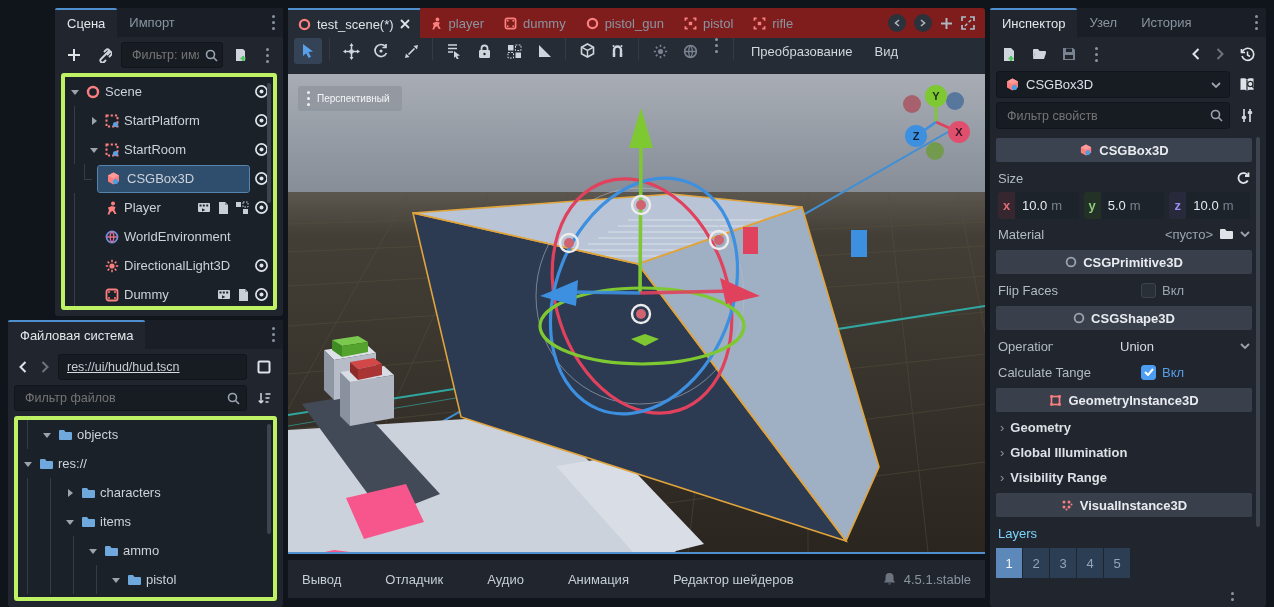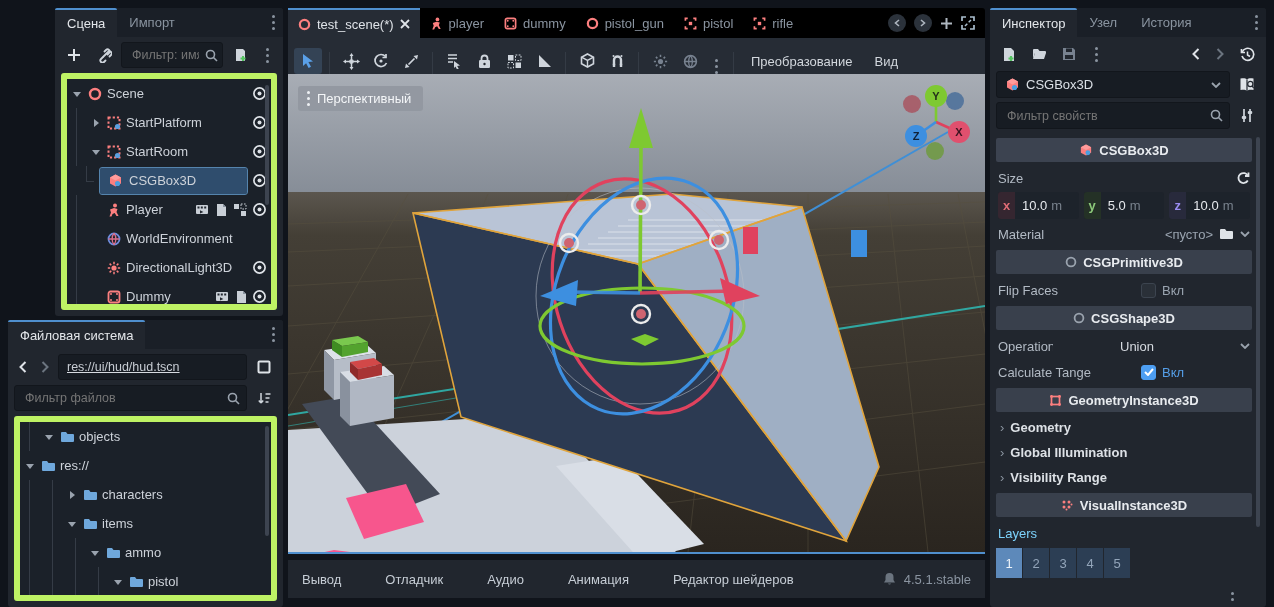--- a/index.html
+++ b/index.html
@@ -25,55 +25,55 @@
   .vdots i { width:3px; height:3px; border-radius:50%; background:#8a94a0; }
   .iconbtn { display:flex; align-items:center; justify-content:center; width:26px; height:26px; border-radius:3px; flex:none; }
   .input { background:#171c23; border:1px solid #12161c; border-radius:3px; color:#c7ccd3; height:26px;
            padding:0 8px; font:12.5px "Liberation Sans",sans-serif; outline:none; min-width:0; }
   .input::placeholder { color:#79828d; }
   svg { display:block; }
 
   
   .scene-panel { height:308px; display:flex; flex-direction:column; }
   .dock-toolbar { display:flex; align-items:center; gap:4px; padding:5px 6px; }
-  .tree { flex:1; margin:0 6px 6px 6px; background:#1b2129; border-radius:3px; overflow:hidden; position:relative; border:6px solid #bef264; }
+  .tree { flex:1; margin:0 6px 6px 6px; background:#1b2129; border-radius:3px; overflow:hidden; position:relative; border:4px solid #bef264; }
   .trow { display:flex; align-items:center; height:29px; gap:5px; padding-right:4px; color:#cdd2d9; position:relative; }
   .trow .name { white-space:nowrap; overflow:hidden; }
   .trow .sp { flex:1; }
   .indent { width:18px; flex:none; align-self:stretch; position:relative; }
   .guide::before { content:""; position:absolute; left:9px; top:0; bottom:0; border-left:1px solid #353c46; }
   .guide-l::before { content:""; position:absolute; left:9px; top:0; height:50%; border-left:1px solid #353c46; }
   .guide-l::after  { content:""; position:absolute; left:9px; top:50%; width:8px; border-top:1px solid #353c46; }
   .caret { width:12px; height:12px; flex:none; position:relative; }
   .caret.down::before { content:""; position:absolute; left:2px; top:4px; border:4px solid transparent; border-top:5px solid #9aa3ae; }
   .caret.right::before { content:""; position:absolute; left:4px; top:2px; border:4px solid transparent; border-left:5px solid #9aa3ae; }
   .selrow { background:#2f4d6d; outline:1px solid #56board; outline:1px solid #5584ad; border-radius:2px; }
   .badges { display:flex; gap:6px; align-items:center; }
 
   
   .fs-panel { position:absolute; top:312px; left:0; right:0; bottom:0; display:flex; flex-direction:column; }
   .fs-nav { display:flex; align-items:center; gap:4px; padding:5px 6px 2px 6px;text-decoration:underline; }
   .fs-filter { display:flex; align-items:center; gap:4px; padding:3px 6px 5px 6px; }
 
   
-  .scene-tabs { height:30px; display:flex; align-items:stretch; background:#000000; border-radius:3px 3px 0 0; }
+  .scene-tabs { height:30px; display:flex; align-items:stretch; background:#7f1d1d; border-radius:3px 3px 0 0; }
   .stab { display:flex; align-items:center; gap:6px; padding:0 10px; color:#8a94a0; }
   .stab.active { background:#262c35; color:#dfe3e8; border-top:2px solid #4f8fce; }
   .stab-controls { display:flex; align-items:center; gap:8px; padding:0 10px; }
   .circbtn { width:18px; height:18px; border-radius:50%; background:#2b323b; display:flex; align-items:center; justify-content:center; }
 
-  .vp-toolbar { height:36px; background:#262c35; display:flex; align-items:flex-end; gap:2px; padding:0 6px; }
+  .vp-toolbar { height:36px; background:#262c35; display:flex; align-items:flex-start; gap:2px; padding:0 6px; }
   .vsep { width:1px; height:22px; background:#343b45; margin:0 5px; flex:none; }
   .tbtn { width:28px; height:26px; display:flex; align-items:center; justify-content:center; border-radius:3px; flex:none; }
   .tbtn.active { background:#344355; }
   .menu-btn { padding:0 10px; color:#d2d7dd; height:26px; display:flex; align-items:center; }
 
   .viewport { position:relative; height:480px; background:#3a342c; border-bottom:2px solid #4f8fce; overflow:hidden; }
   .proj-label { position:absolute; left:10px; top:12px; height:25px; display:flex; align-items:center; gap:7px;
-                background:rgba(145,151,160,.92); color:#f4f6f8; padding:0 12px 0 8px; border-radius:3px; font-size:13px; }
+                background:rgba(145,151,160,.92); color:#f4f6f8; padding:0 12px 0 8px; border-radius:3px; font-size:10px; }
   .proj-label .vdots i { background:#eef1f4; }
 
   .bottom-bar { position:absolute; left:0; right:0; top:552px; height:38px; background:#21262e; border-radius:0;
                 display:flex; align-items:center; padding:0 14px; gap:44px; color:#c6cdd5; }
   .bb-right { margin-left:auto; display:flex; align-items:center; gap:8px; color:#8a94a0; }
 
   
   .insp { height:599px; display:flex; flex-direction:column; }
   .insp-row { display:flex; align-items:center; gap:4px; padding:4px 6px 0 6px; }
   .insp-main { flex:1; display:flex; align-items:center; gap:4px; min-width:0; }

